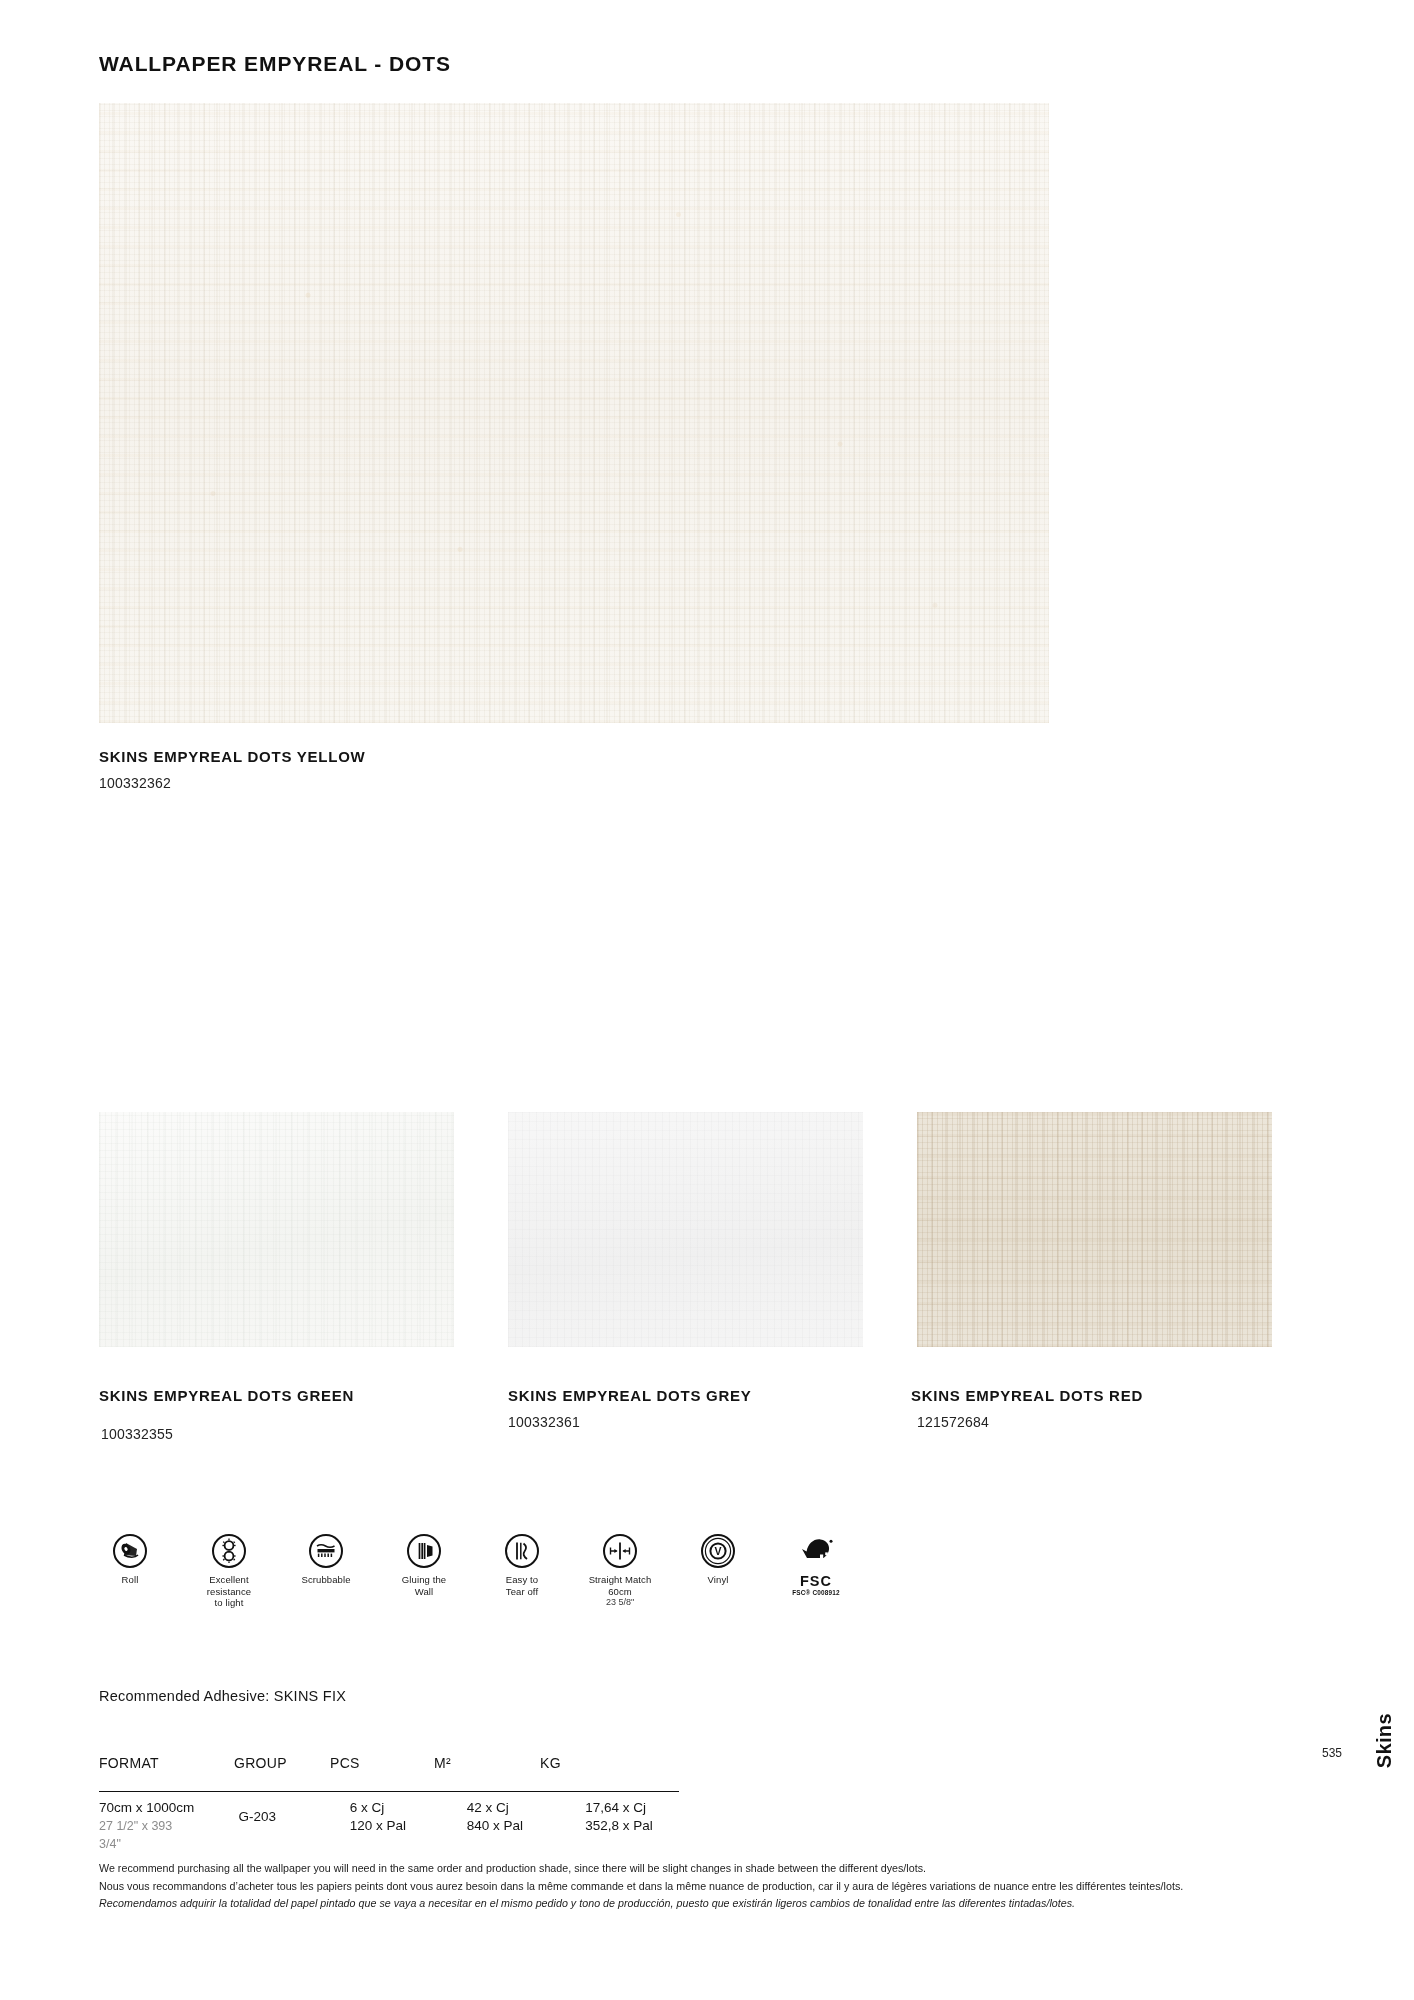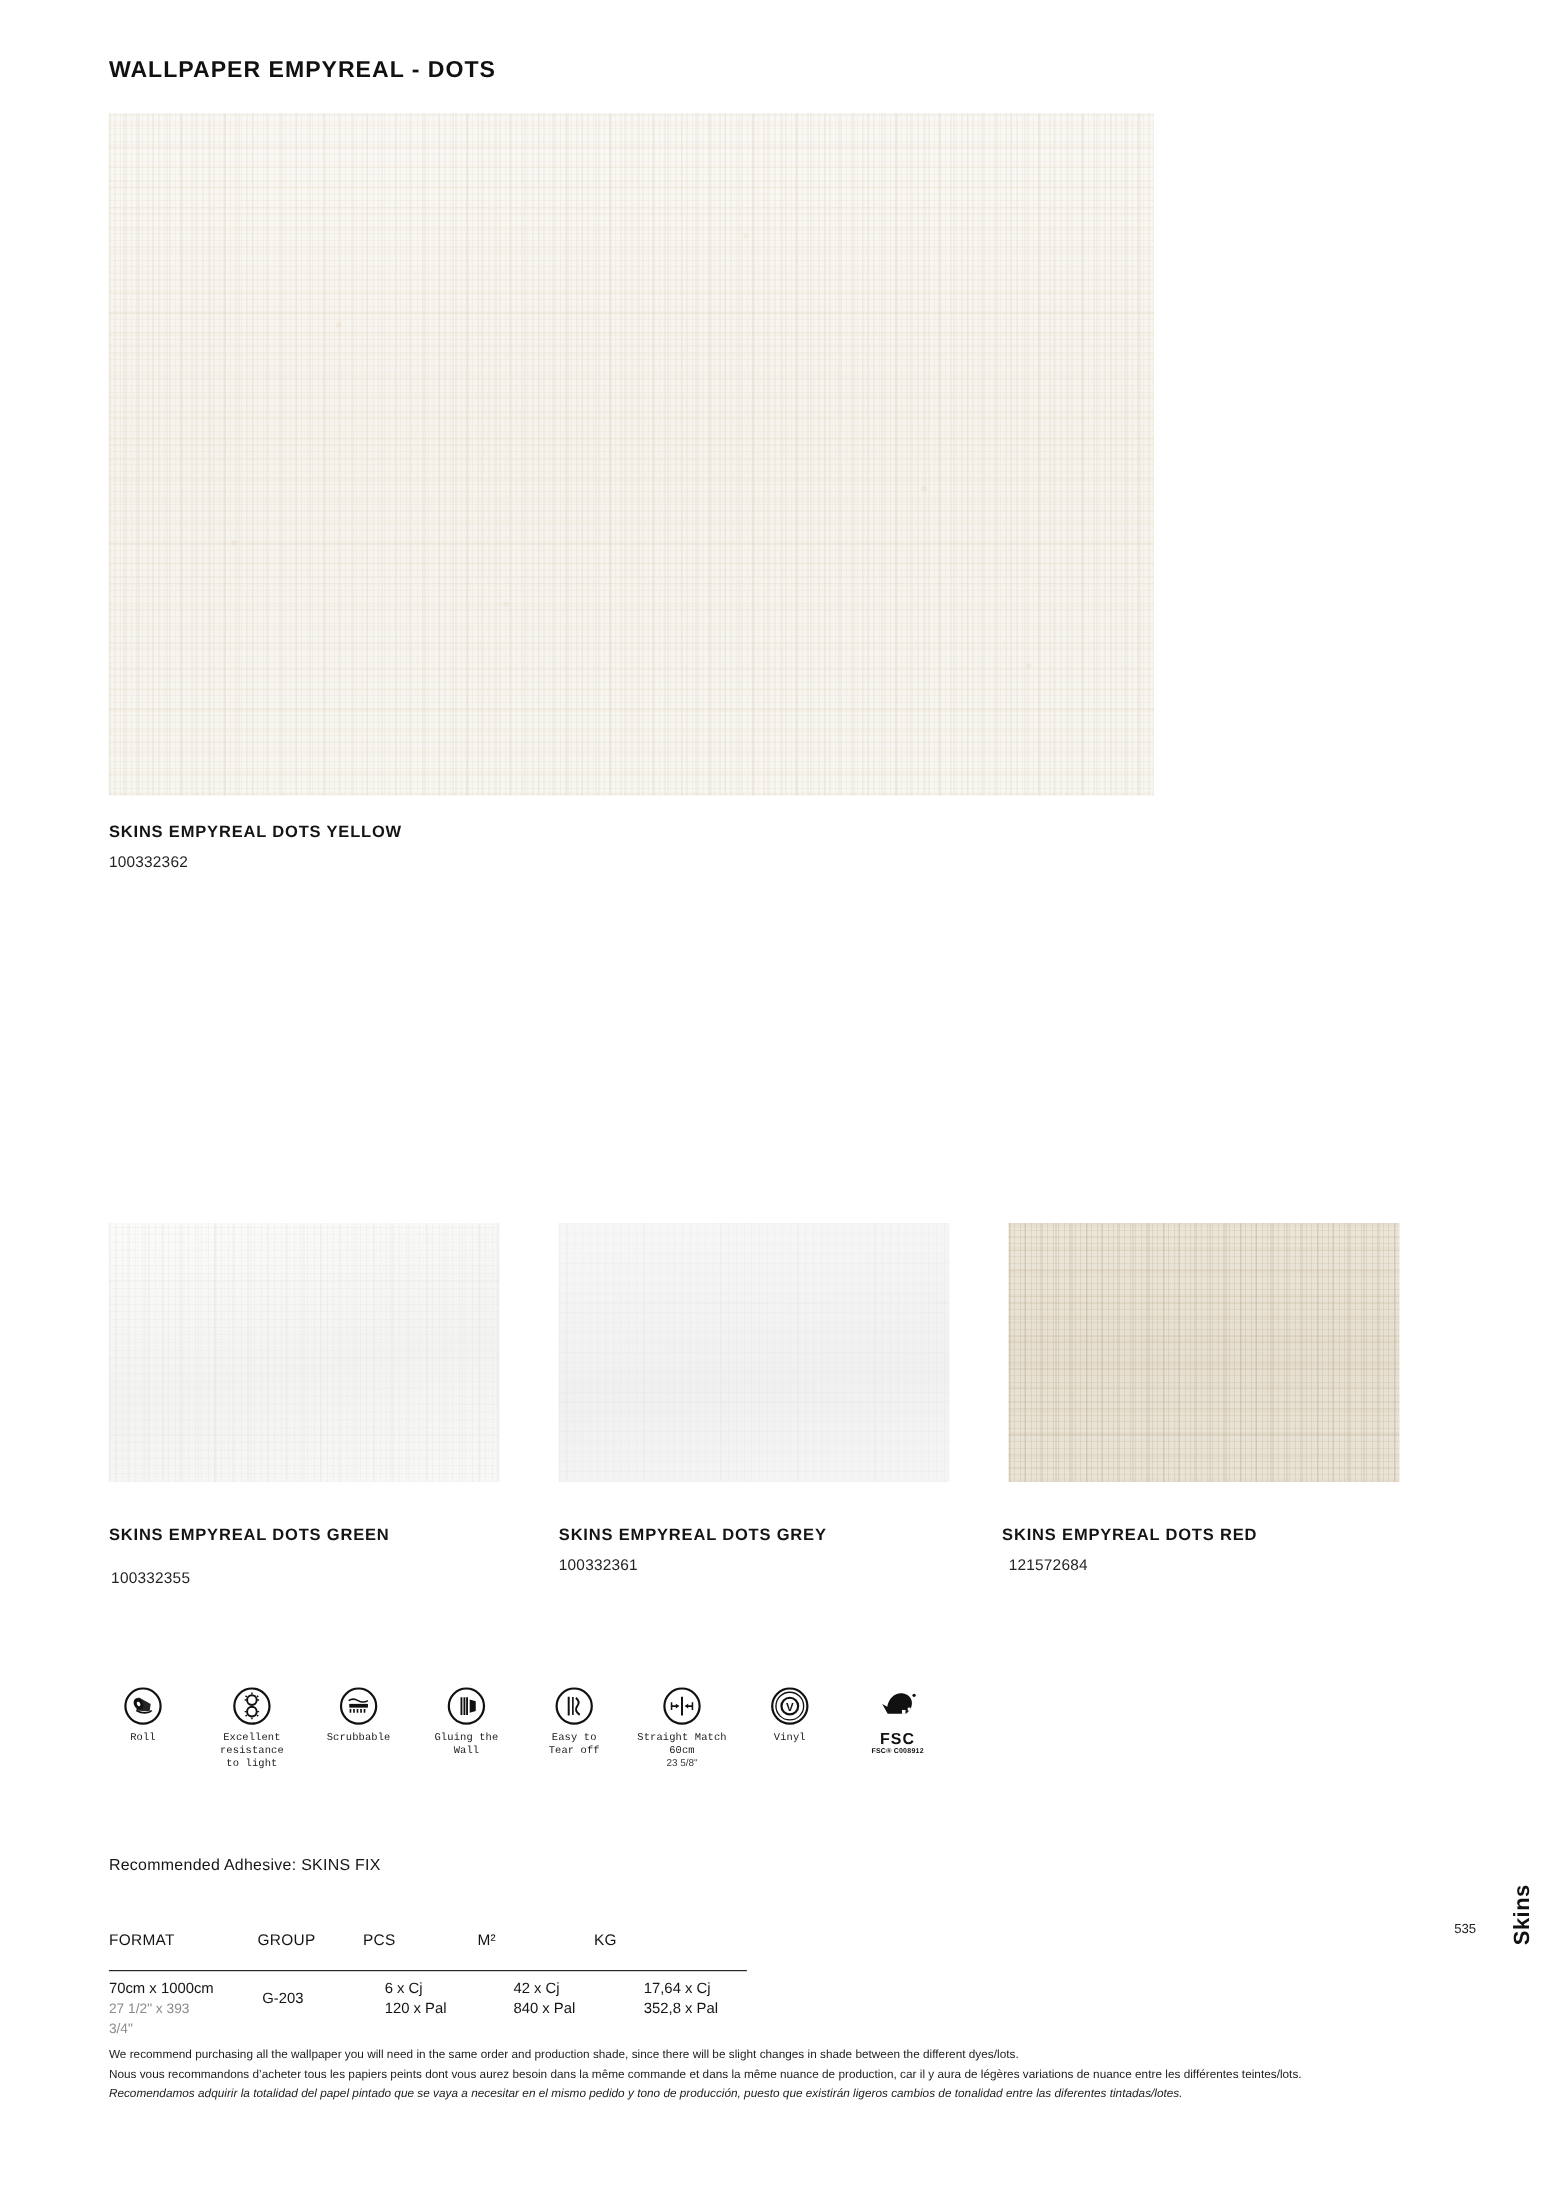--- a/index.html
+++ b/index.html
@@ -89,21 +89,21 @@
 
   
   .icon-row { position: absolute; left: 99px; top: 1534px; width: 1000px; height: 130px; }
   .icon-item { position: absolute; width: 120px; text-align: center; }
   .icon-circle {
     width: 34px; height: 34px; border-radius: 50%;
     border: 2.2px solid #111; margin: 0 auto 6px auto;
     position: relative; background: #fff;
   }
   .icon-label {
-    font-size: 9.5px; line-height: 11.5px; color: #1a1a1a; letter-spacing: 0.1px; font-family: Liberation Mono, monospace;
+    font-size: 9.5px; line-height: 11.5px; color: #1a1a1a; letter-spacing: 0.1px;
   }
   .icon-sub { font-size: 9px; color: #3a3a3a; }
 
   
   .adhesive {
     position: absolute; left: 99px; top: 1688px;
     font-size: 14.5px; color: #161616; letter-spacing: 0.25px;
   }
 
   

